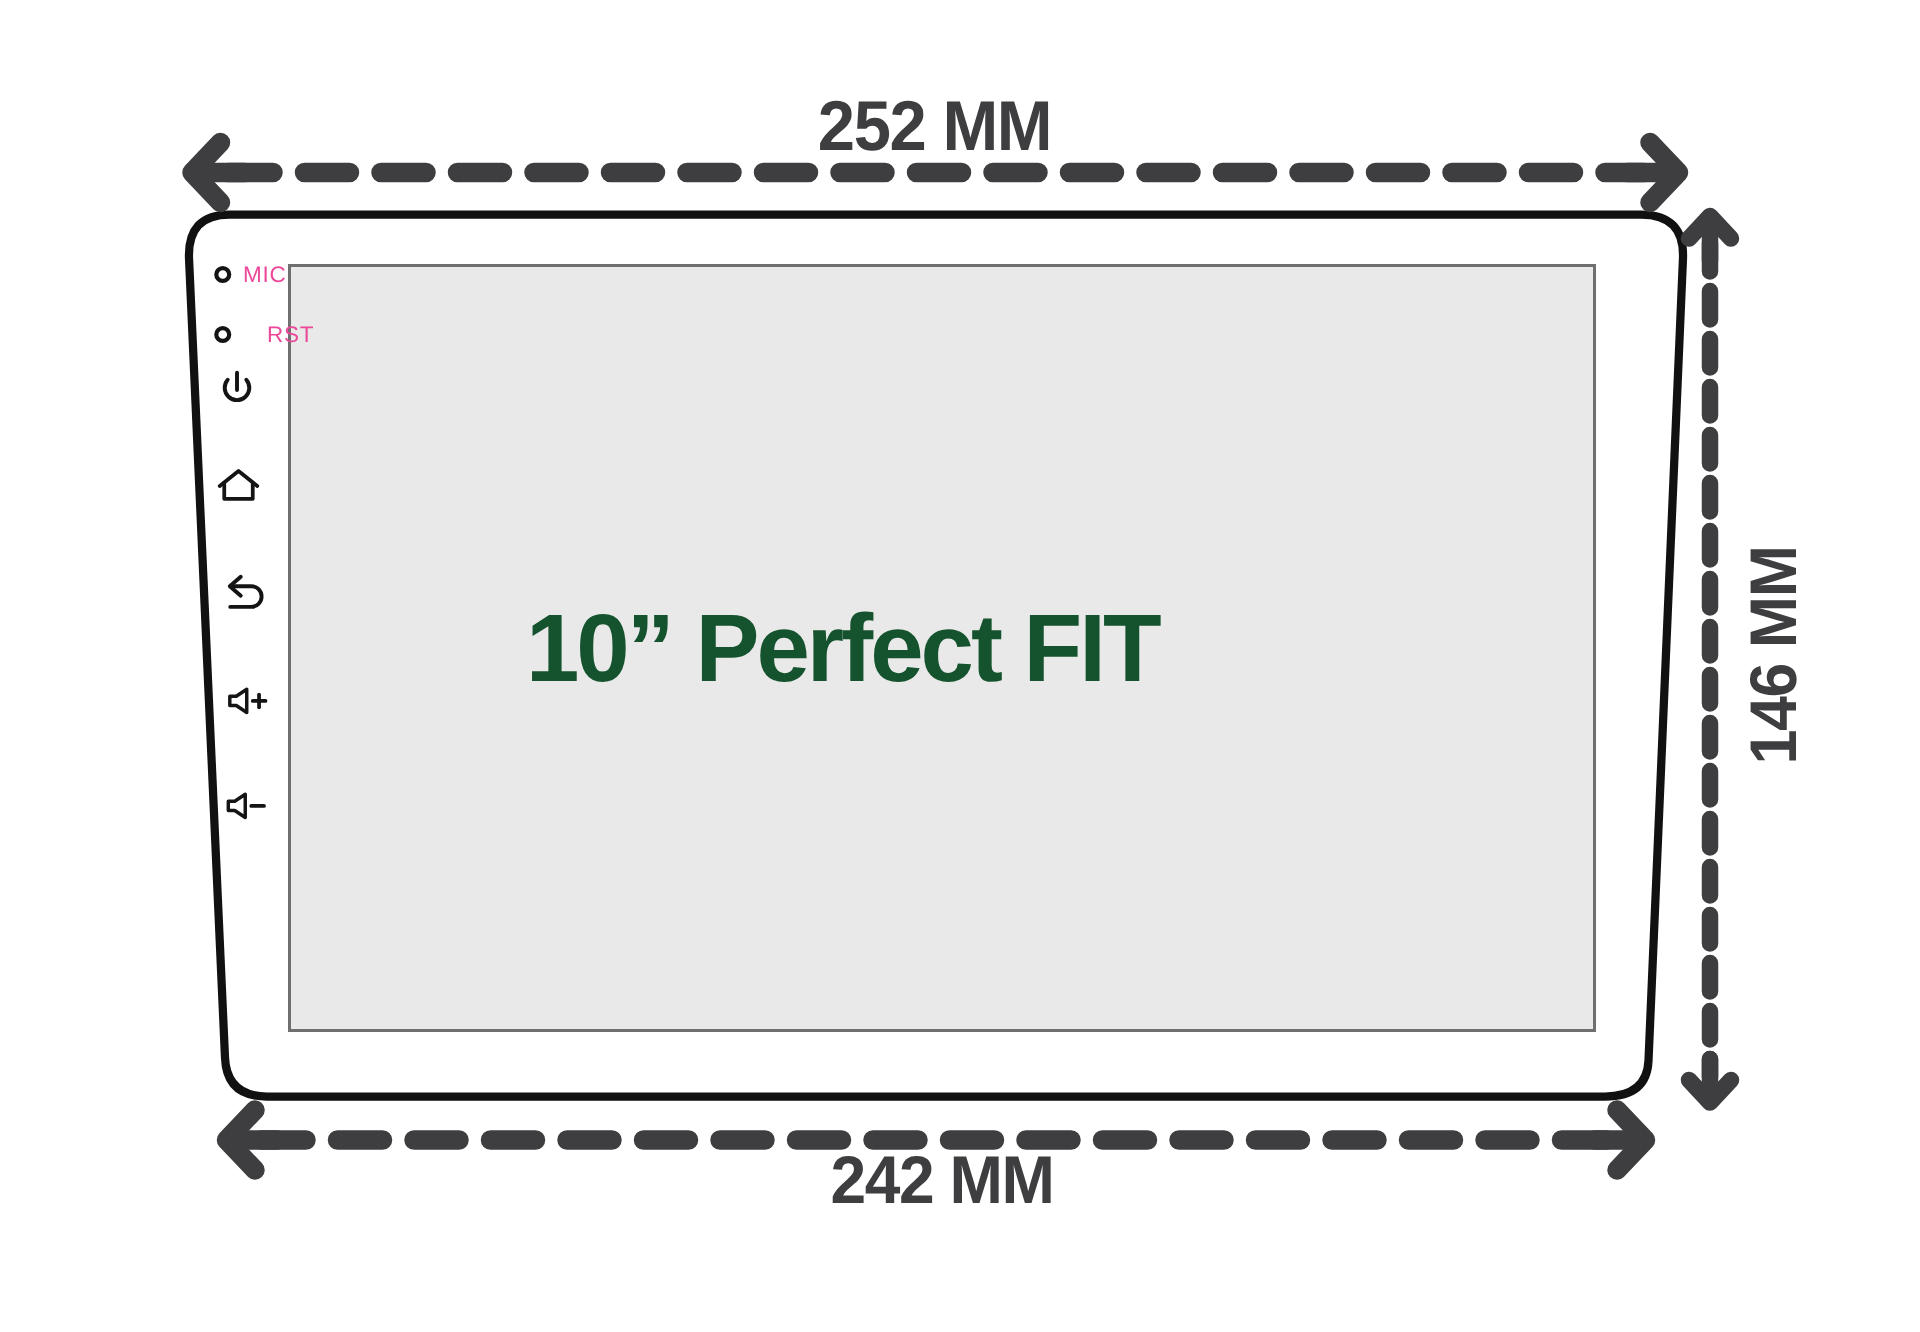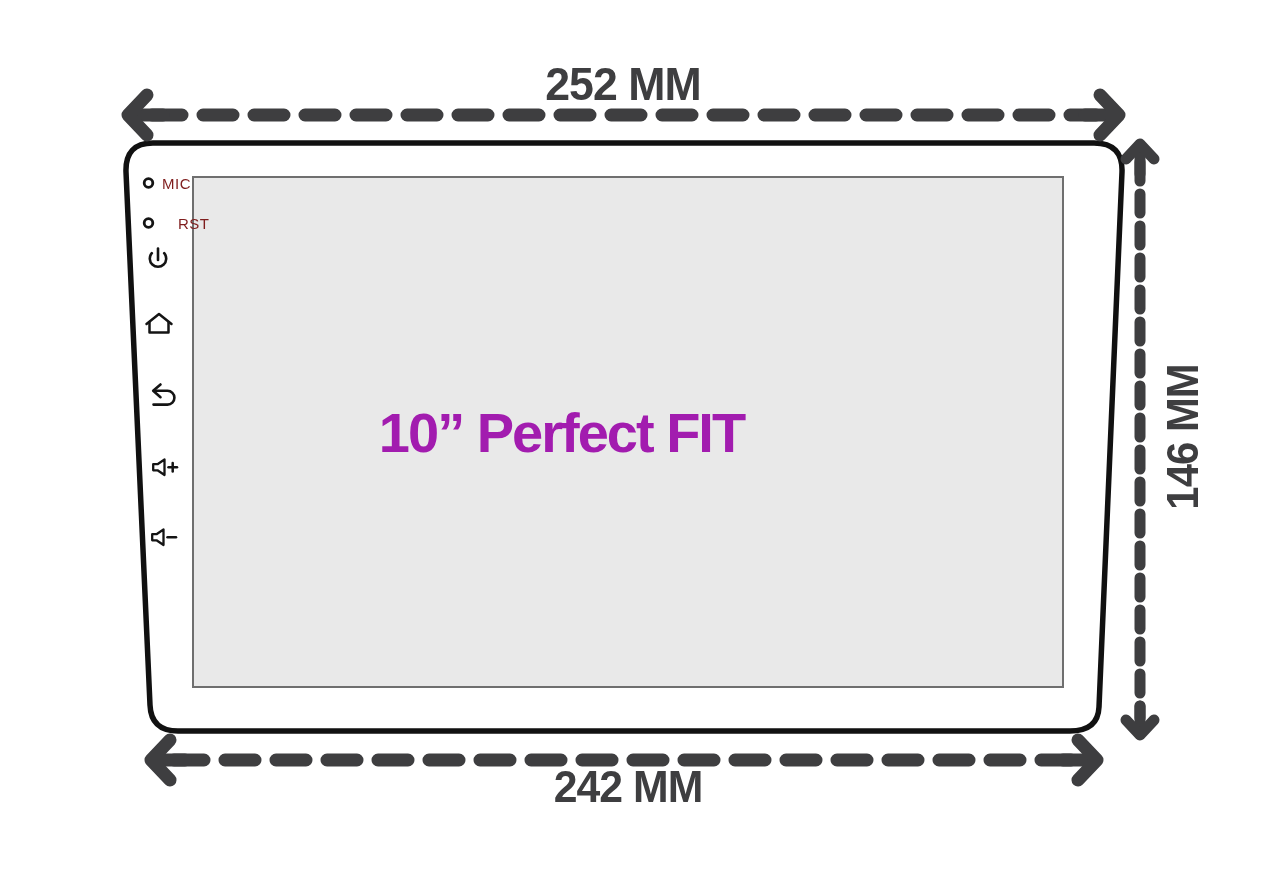--- a/index.html
+++ b/index.html
@@ -53,31 +53,31 @@
   }
   .screen-title {
     position: absolute;
     left: 193px;
     top: 177px;
     width: 737px;
     height: 510px;
     display: flex;
     align-items: center;
     justify-content: center;
-    font-size: 56px;
+    font-size: 64px;
     font-weight: 700;
     letter-spacing: -2px;
-    color: #a21caf;
+    color: #14532d;
     white-space: nowrap;
   }
   .port-label {
     position: absolute;
     font-size: 15px;
     line-height: 1;
-    color: #7f1d1d;
+    color: #ec4899;
     letter-spacing: 0.5px;
   }
   .mic-label { left: 162px; top: 176px; }
   .rst-label { left: 178px; top: 216px; }
 </style>
 </head>
 <body>
 
 <div class="stage">
 

